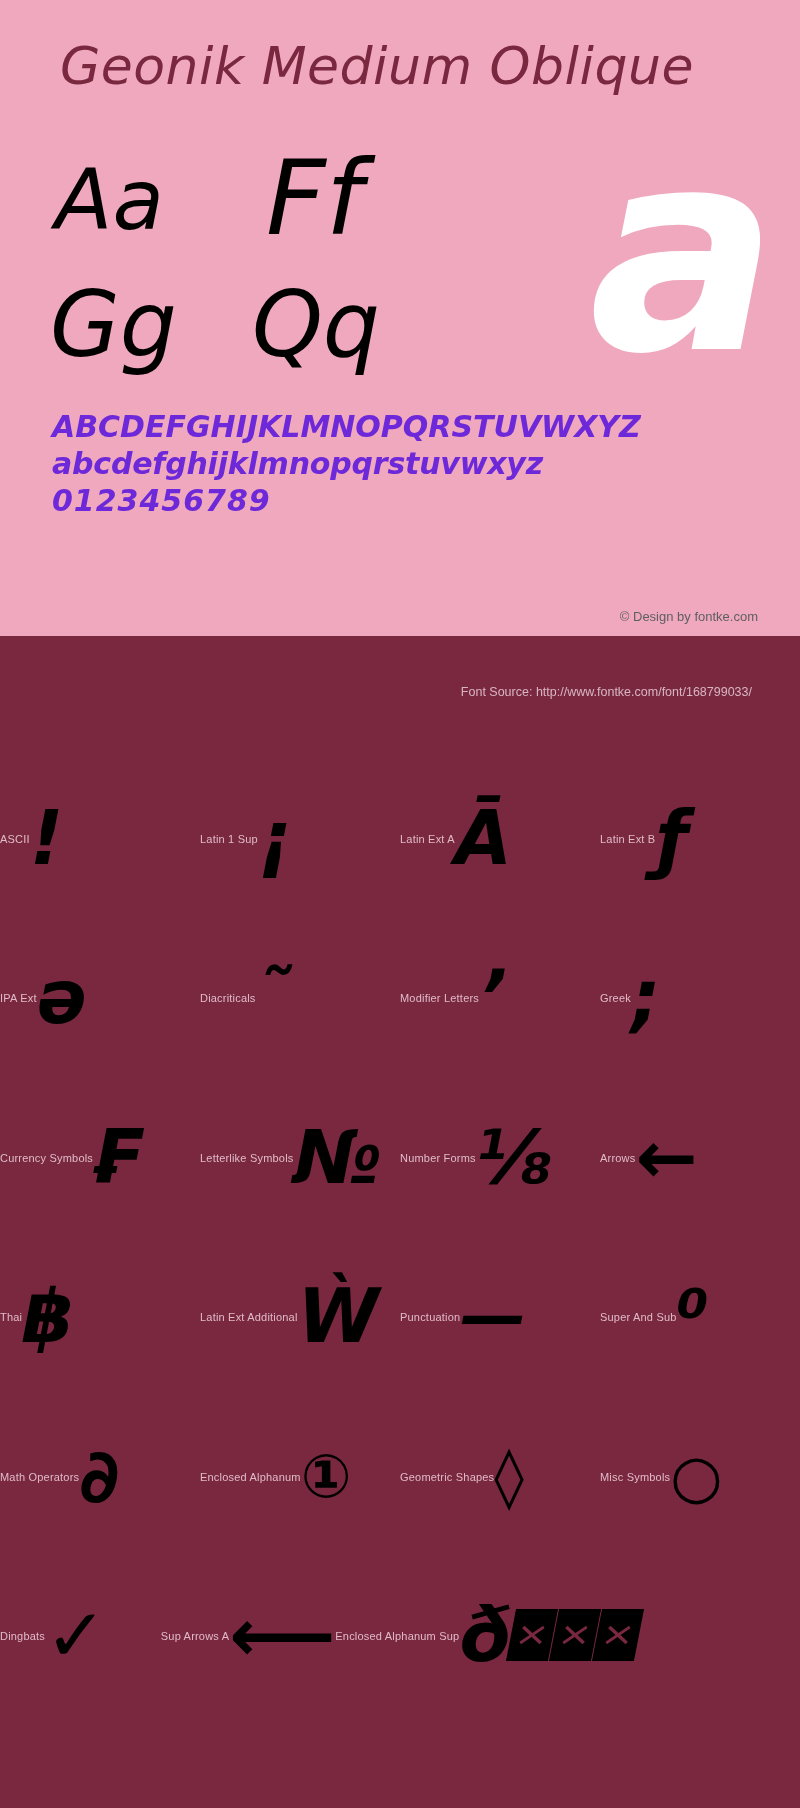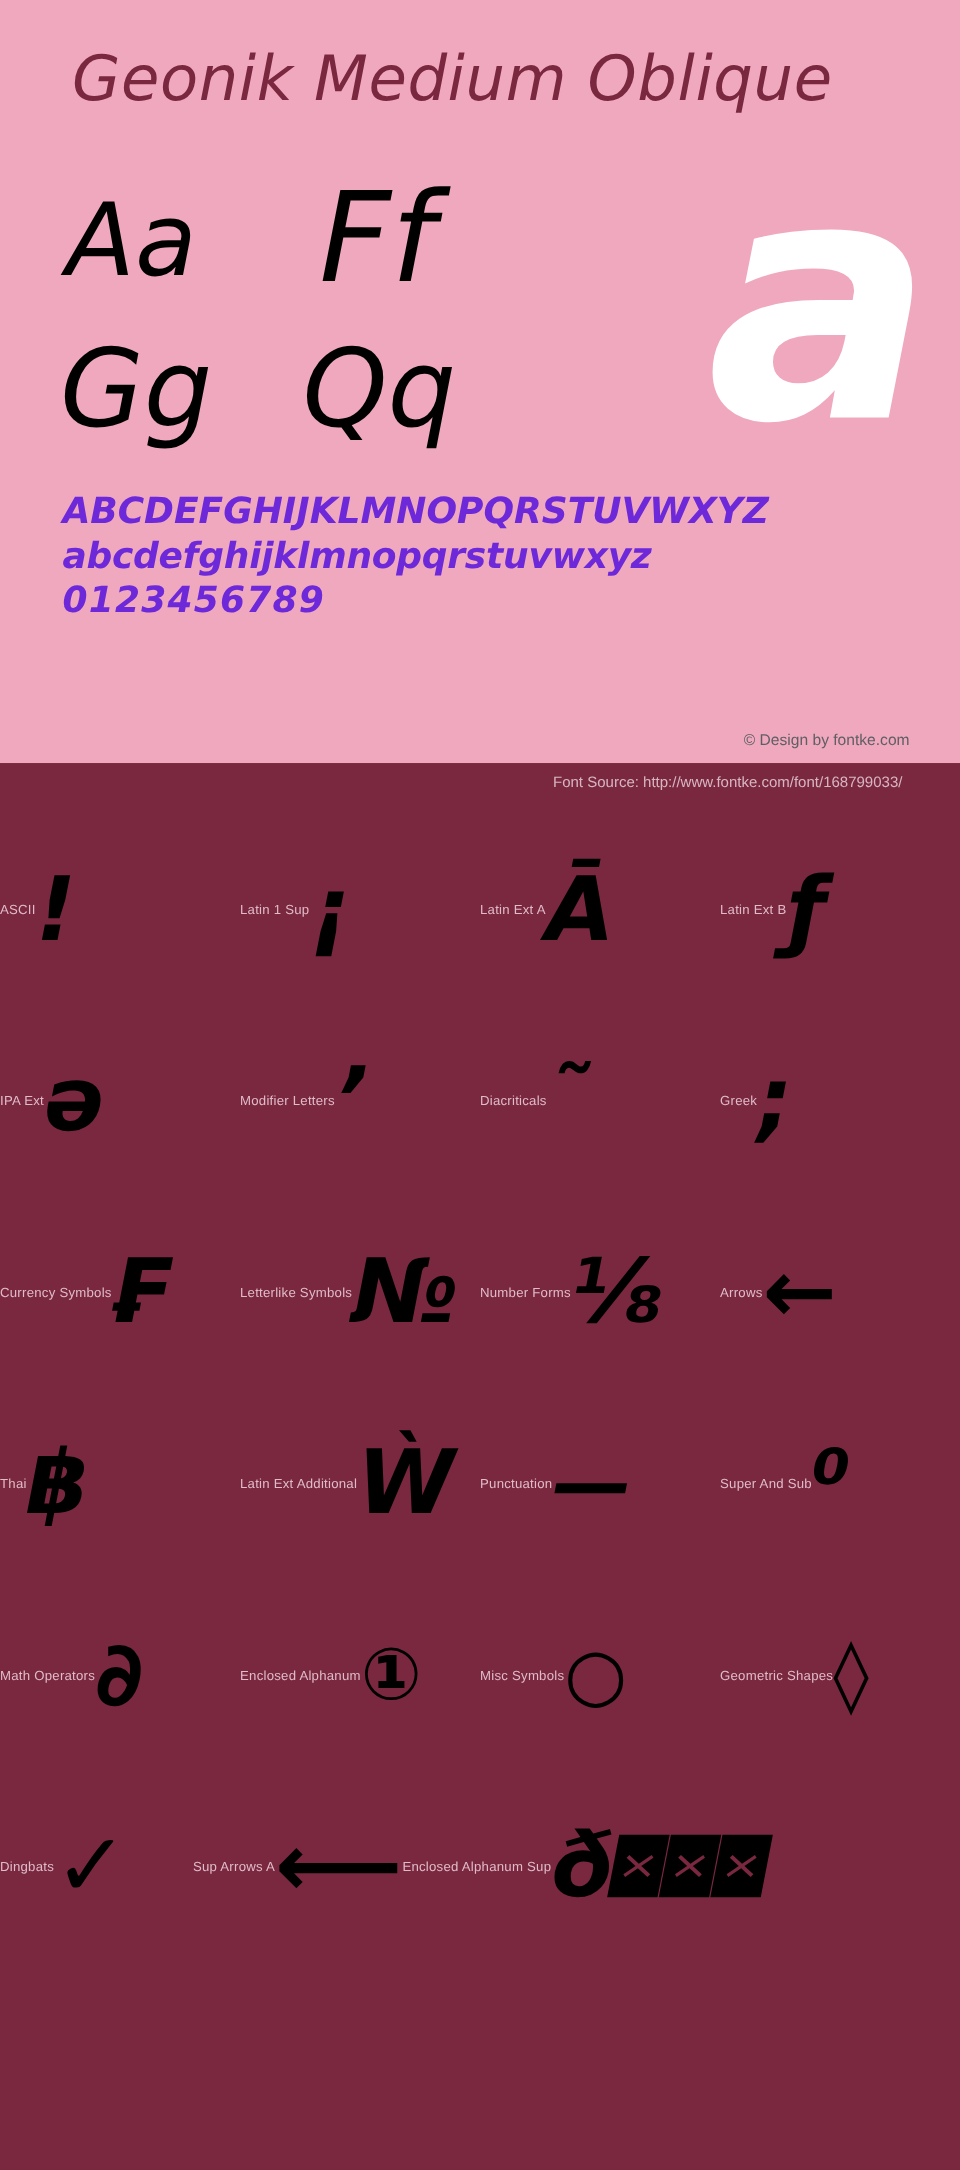--- a/index.html
+++ b/index.html
@@ -15,20 +15,21 @@
     font-family: "Liberation Sans", sans-serif;
     background: #7a2840;
   }
 
   .specimen-page {
     width: 800px;
     height: 1776px;
     position: relative;
     display: flex;
     flex-direction: column;
+    gap: 40px;
   }
 
   
   .preview-panel {
     background: #f0a8be;
     position: relative;
     height: 636px;
     flex: 0 0 636px;
     overflow: hidden;
   }
@@ -265,28 +266,28 @@
         <div class="block-glyph">ƒ</div>
       </div>
     </div>
 
     <div class="map-row">
       <div class="map-cell">
         <div class="block-label">IPA Ext</div>
         <div class="block-glyph">ə</div>
       </div>
       <div class="map-cell">
+        <div class="block-label">Diacriticals</div>
+        <div class="block-glyph">˜</div>
+      </div>
+      <div class="map-cell">
         <div class="block-label">Modifier Letters</div>
         <div class="block-glyph">ʼ</div>
       </div>
       <div class="map-cell">
-        <div class="block-label">Diacriticals</div>
-        <div class="block-glyph">˜</div>
-      </div>
-      <div class="map-cell">
         <div class="block-label">Greek</div>
         <div class="block-glyph">;</div>
       </div>
     </div>
 
     <div class="map-row">
       <div class="map-cell">
         <div class="block-label">Currency Symbols</div>
         <div class="block-glyph">₣</div>
       </div>
@@ -326,26 +327,26 @@
     <div class="map-row">
       <div class="map-cell">
         <div class="block-label">Math Operators</div>
         <div class="block-glyph">∂</div>
       </div>
       <div class="map-cell">
         <div class="block-label">Enclosed Alphanum</div>
         <div class="block-glyph small">①</div>
       </div>
       <div class="map-cell">
+        <div class="block-label">Geometric Shapes</div>
+        <div class="block-glyph small">◊</div>
+      </div>
+      <div class="map-cell">
         <div class="block-label">Misc Symbols</div>
         <div class="block-glyph small">○</div>
-      </div>
-      <div class="map-cell">
-        <div class="block-label">Geometric Shapes</div>
-        <div class="block-glyph small">◊</div>
       </div>
     </div>
 
     <div class="map-row">
       <div class="map-cell">
         <div class="block-label">Dingbats</div>
         <div class="block-glyph">✓</div>
       </div>
       <div class="map-cell">
         <div class="block-label">Sup Arrows A</div>

